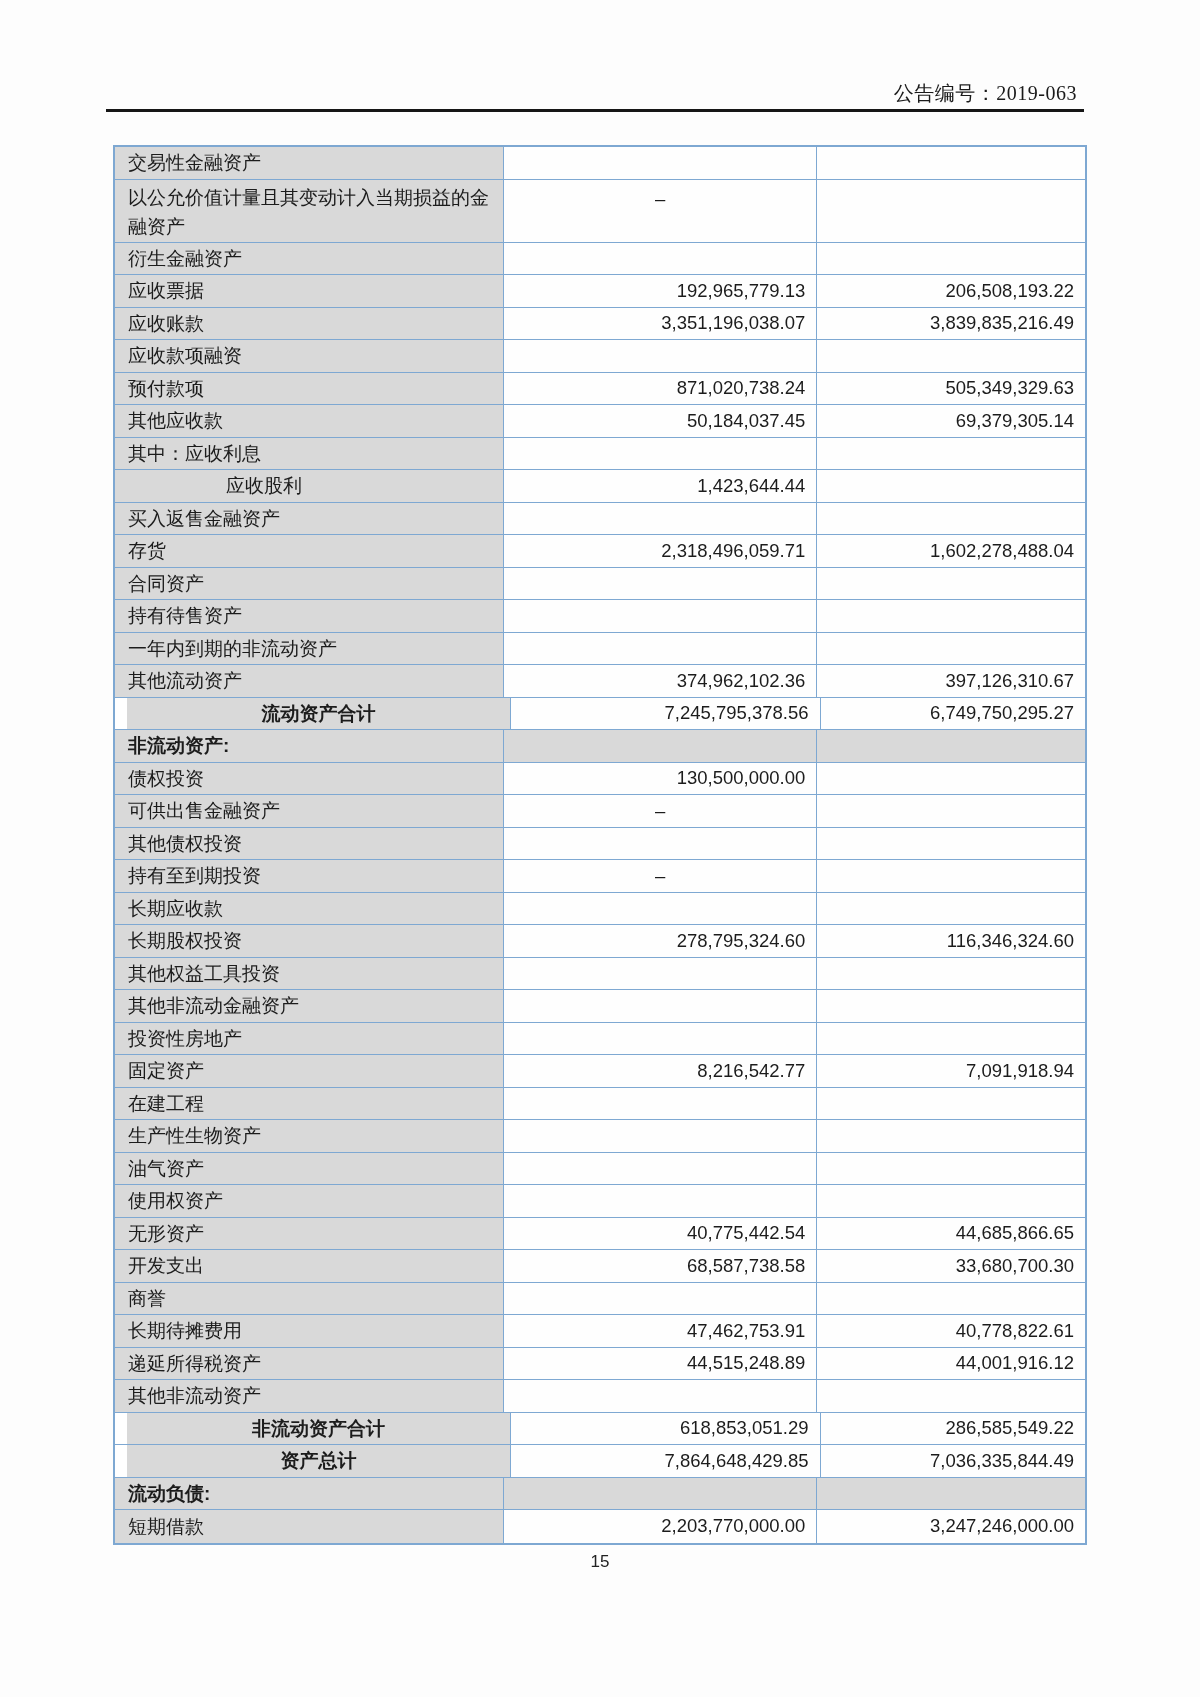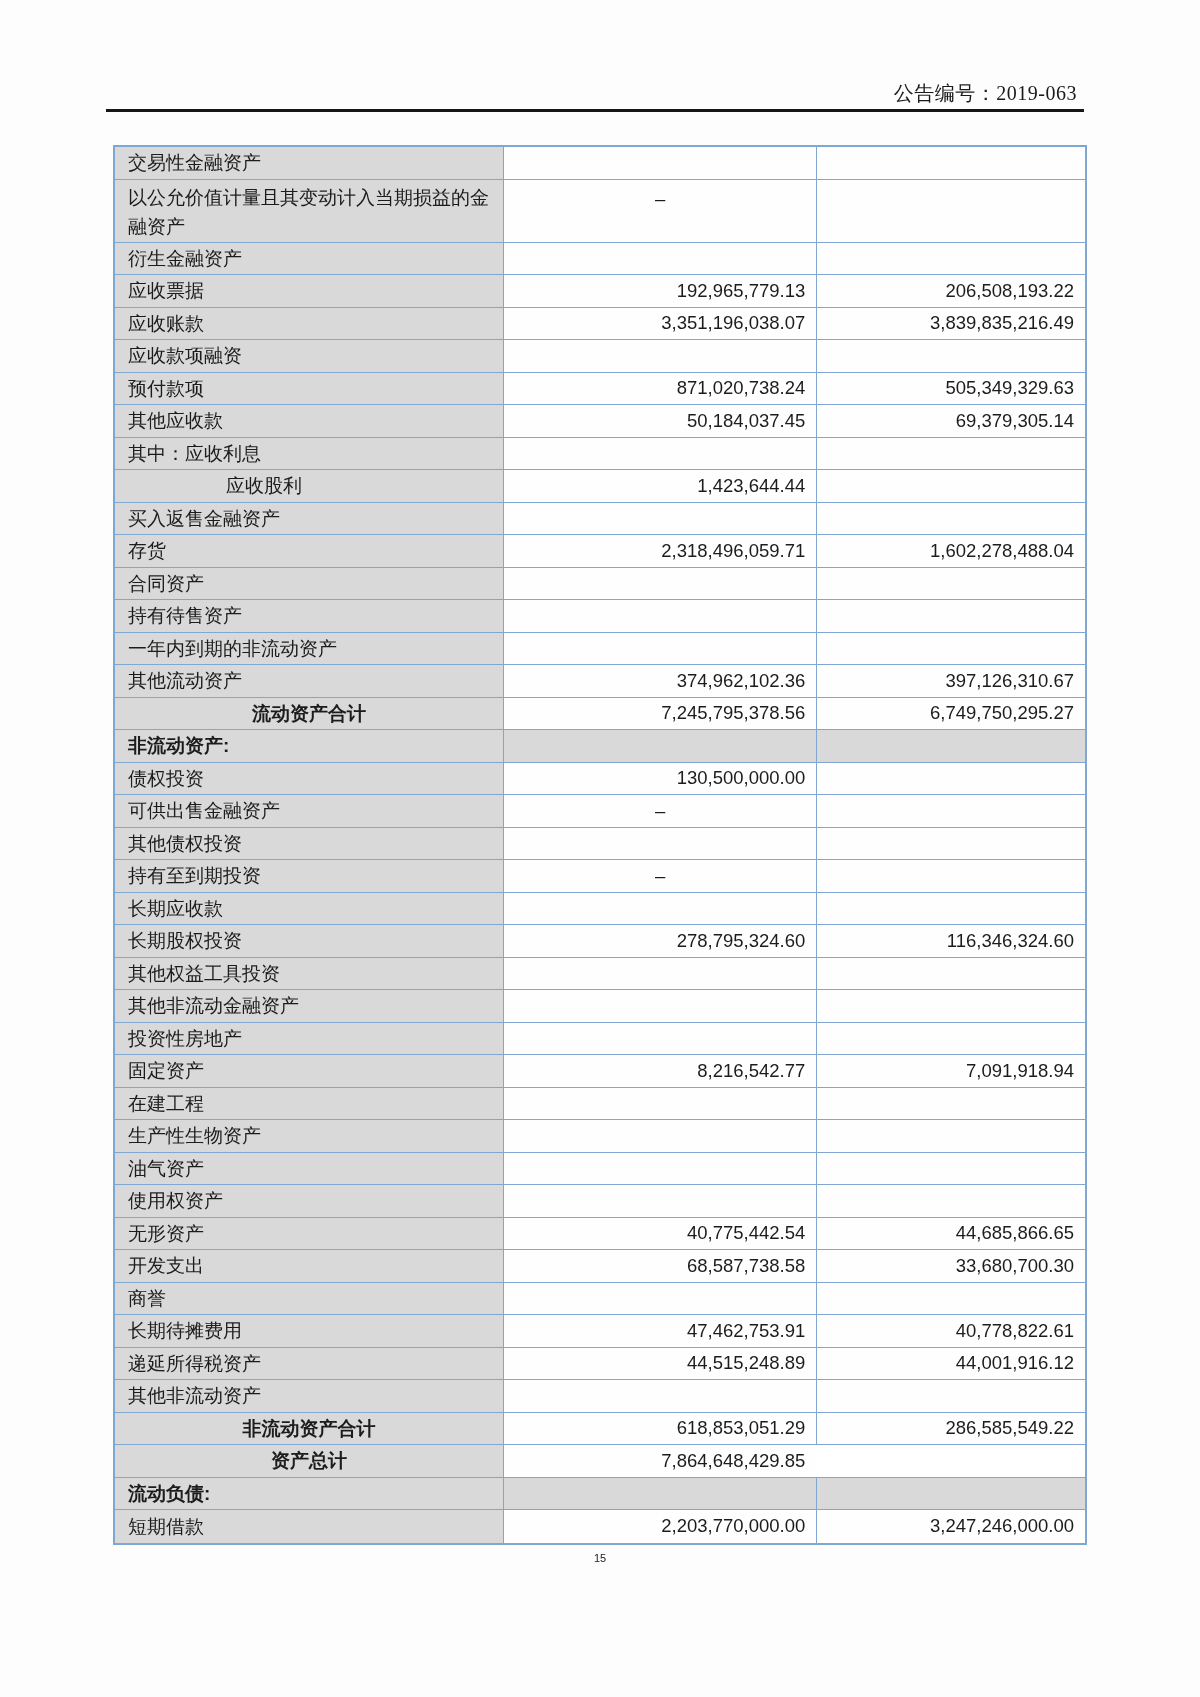--- a/index.html
+++ b/index.html
@@ -69,36 +69,37 @@
   .cell.val.dash{justify-content:center;padding-right:0;}
   
   .row.sub .label{padding-left:111px;}
   
   .row.total .label{
     justify-content:center;
     padding-left:0;
     font-weight:bold;
     font-family:"Liberation Sans", sans-serif;
     font-size:19px;
+    margin-left:12px;
   }
   
   .row.section .label{
     font-weight:bold;
     font-family:"Liberation Sans", sans-serif;
   }
   .row.section .val{background:var(--label-bg,#d9d9d9);}
   
   .row.item-tall .label{align-items:flex-start;padding-top:3px;}
   .row.item-tall .val{align-items:flex-start;padding-top:8px;}
   .page-number{
     position:absolute;
     top:1552px;left:113px;width:974px;
     text-align:center;
     font-family:"Liberation Sans", sans-serif;
-    font-size:11px;
+    font-size:17px;
     color:#222;
   }
 </style>
 </head>
 <body style="color: rgb(28, 28, 28);">
 
 <div class="page">
   <span class="header-text">公告编号：2019-063</span>
   <div class="header-rule"></div>
 
@@ -294,20 +295,21 @@
         <div class="cell val v2"></div>
       </div>
       <div class="row total">
         <div class="cell label">非流动资产合计</div>
         <div class="cell val v1">618,853,051.29</div>
         <div class="cell val v2">286,585,549.22</div>
       </div>
       <div class="row total">
         <div class="cell label">资产总计</div>
         <div class="cell val v1">7,864,648,429.85</div>
+        <div class="cell val v2">7,036,335,844.49</div>
       </div>
       <div class="row section">
         <div class="cell label">流动负债:</div>
         <div class="cell val v1"></div>
         <div class="cell val v2"></div>
       </div>
       <div class="row item">
         <div class="cell label">短期借款</div>
         <div class="cell val v1">2,203,770,000.00</div>
         <div class="cell val v2">3,247,246,000.00</div>

